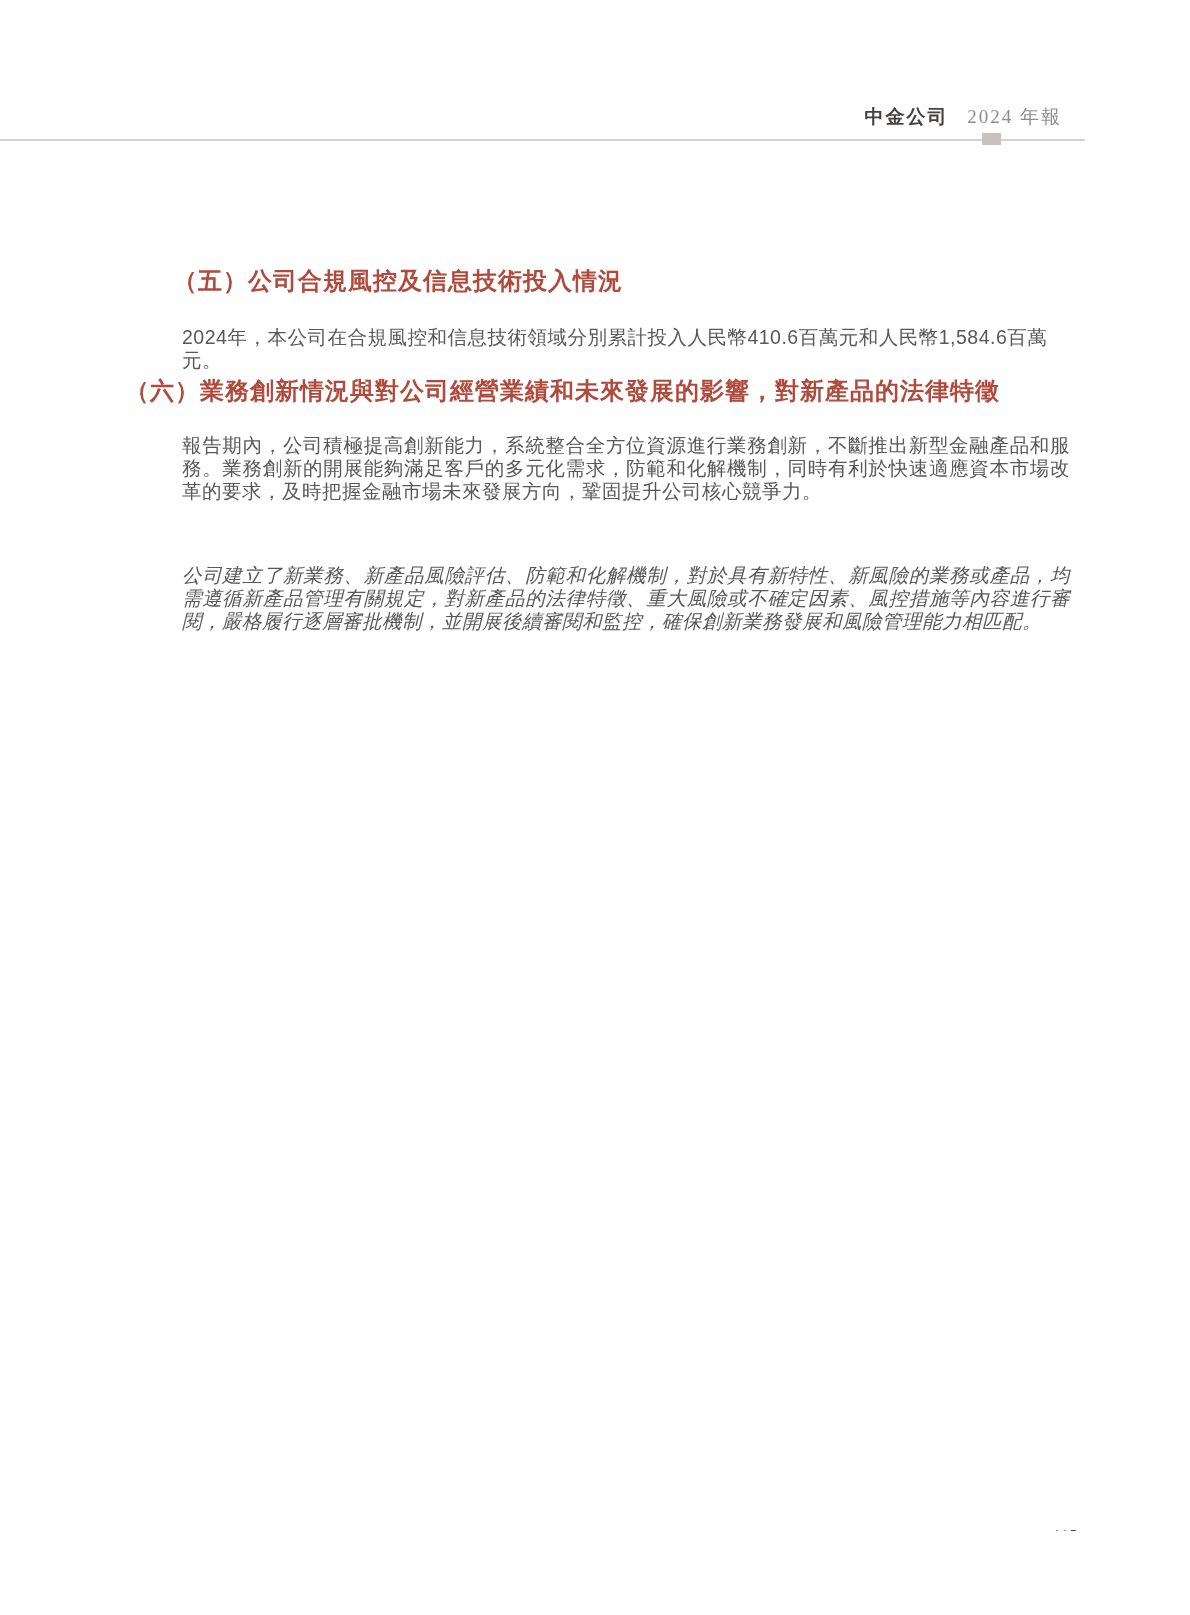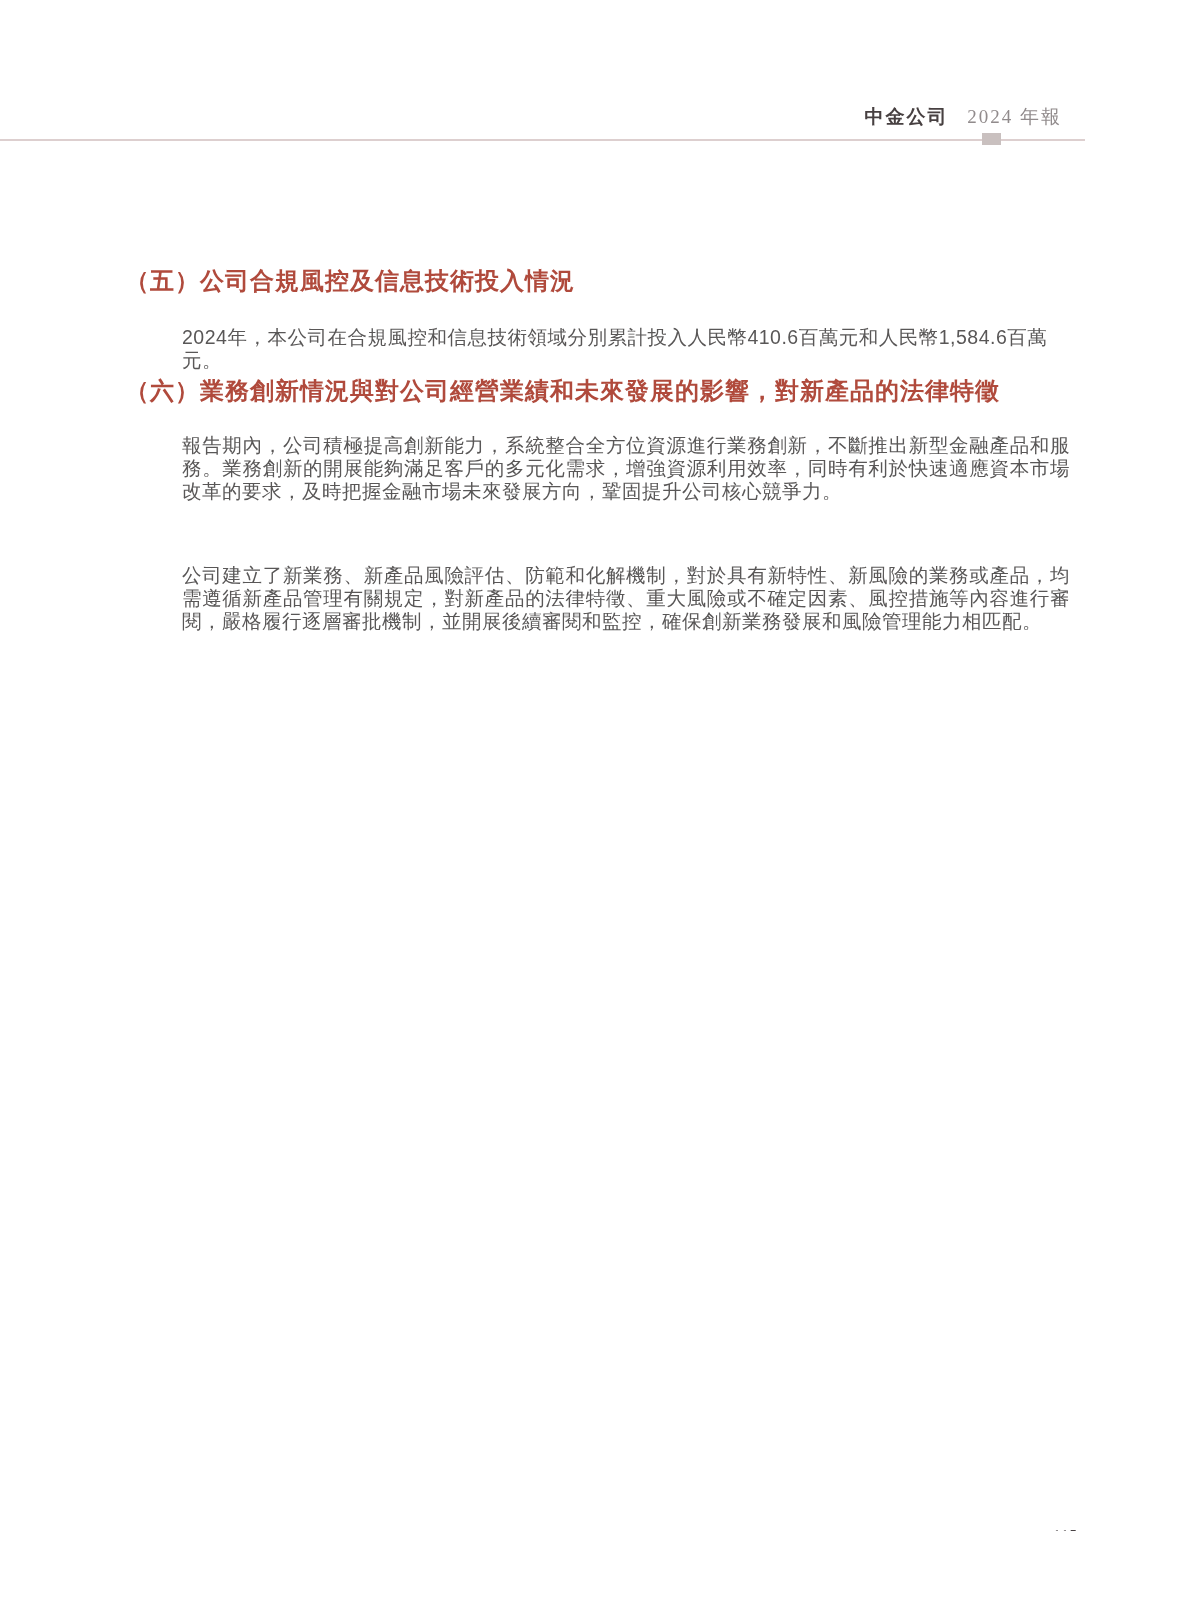--- a/index.html
+++ b/index.html
@@ -61,37 +61,37 @@
     position: absolute;
     left: 0;
     margin: 0;
     color: var(--heading, #b04a3c);
     font-size: 24px;
     font-weight: 700;
     letter-spacing: 1px;
     line-height: 30px;
     white-space: nowrap;
   }
-  .h5 { top: 0; }
+  .h5 { top: 0; margin-left: 48px; }
   .h6 { top: 110px; }
   .body {
     position: absolute;
     left: 49px;
     width: 888px;
     margin: 8px;
     color: var(--body, #595757);
     font-size: 19.5px;
     font-weight: 400;
     line-height: 23px;
     letter-spacing: 0.5px;
     text-align: justify;
   }
   .p5  { top: 52px; text-align: left; }
   .p6a { top: 160px; }
-  .p6b { top: 290px; }
+  .p6b { top: 290px; font-style: italic; }
   
   .page-number {
     position: absolute;
     left: 1014px;
     top: 1527px;
     width: 64px;
     text-align: right;
     font-family: "Liberation Serif", "DejaVu Serif", serif;
     font-size: 15px;
     color: var(--page_number_color, #474143);
@@ -108,19 +108,19 @@
     <span class="header-report">2024 年報</span>
   </div>
   <div class="header-rule"></div>
   <div class="header-marker"></div>
 
   <div class="content">
     <h2 class="sec-heading h5">（五）公司合規風控及信息技術投入情況</h2>
     <p class="body p5">2024年，本公司在合規風控和信息技術領域分別累計投入人民幣410.6百萬元和人民幣1,584.6百萬元。</p>
 
     <h2 class="sec-heading h6">（六）業務創新情況與對公司經營業績和未來發展的影響，對新產品的法律特徵</h2>
-    <p class="body p6a">報告期內，公司積極提高創新能力，系統整合全方位資源進行業務創新，不斷推出新型金融產品和服務。業務創新的開展能夠滿足客戶的多元化需求，增強資源利用效率，同時有利於快速適應資本市場改革的要求，及時把握金融市場未來發展方向，鞏固提升公司核心競爭力。</p>
+    <p class="body p6a">報告期內，公司積極提高創新能力，系統整合全方位資源進行業務創新，不斷推出新型金融產品和服務。業務創新的開展能夠滿足客戶的多元化需求，防範和化解機制，同時有利於快速適應資本市場改革的要求，及時把握金融市場未來發展方向，鞏固提升公司核心競爭力。</p>
     <p class="body p6b">公司建立了新業務、新產品風險評估、防範和化解機制，對於具有新特性、新風險的業務或產品，均需遵循新產品管理有關規定，對新產品的法律特徵、重大風險或不確定因素、風控措施等內容進行審閱，嚴格履行逐層審批機制，並開展後續審閱和監控，確保創新業務發展和風險管理能力相匹配。</p>
   </div>
 
   <div class="page-number">115</div>
 
 </div>
 
 </body></html>

